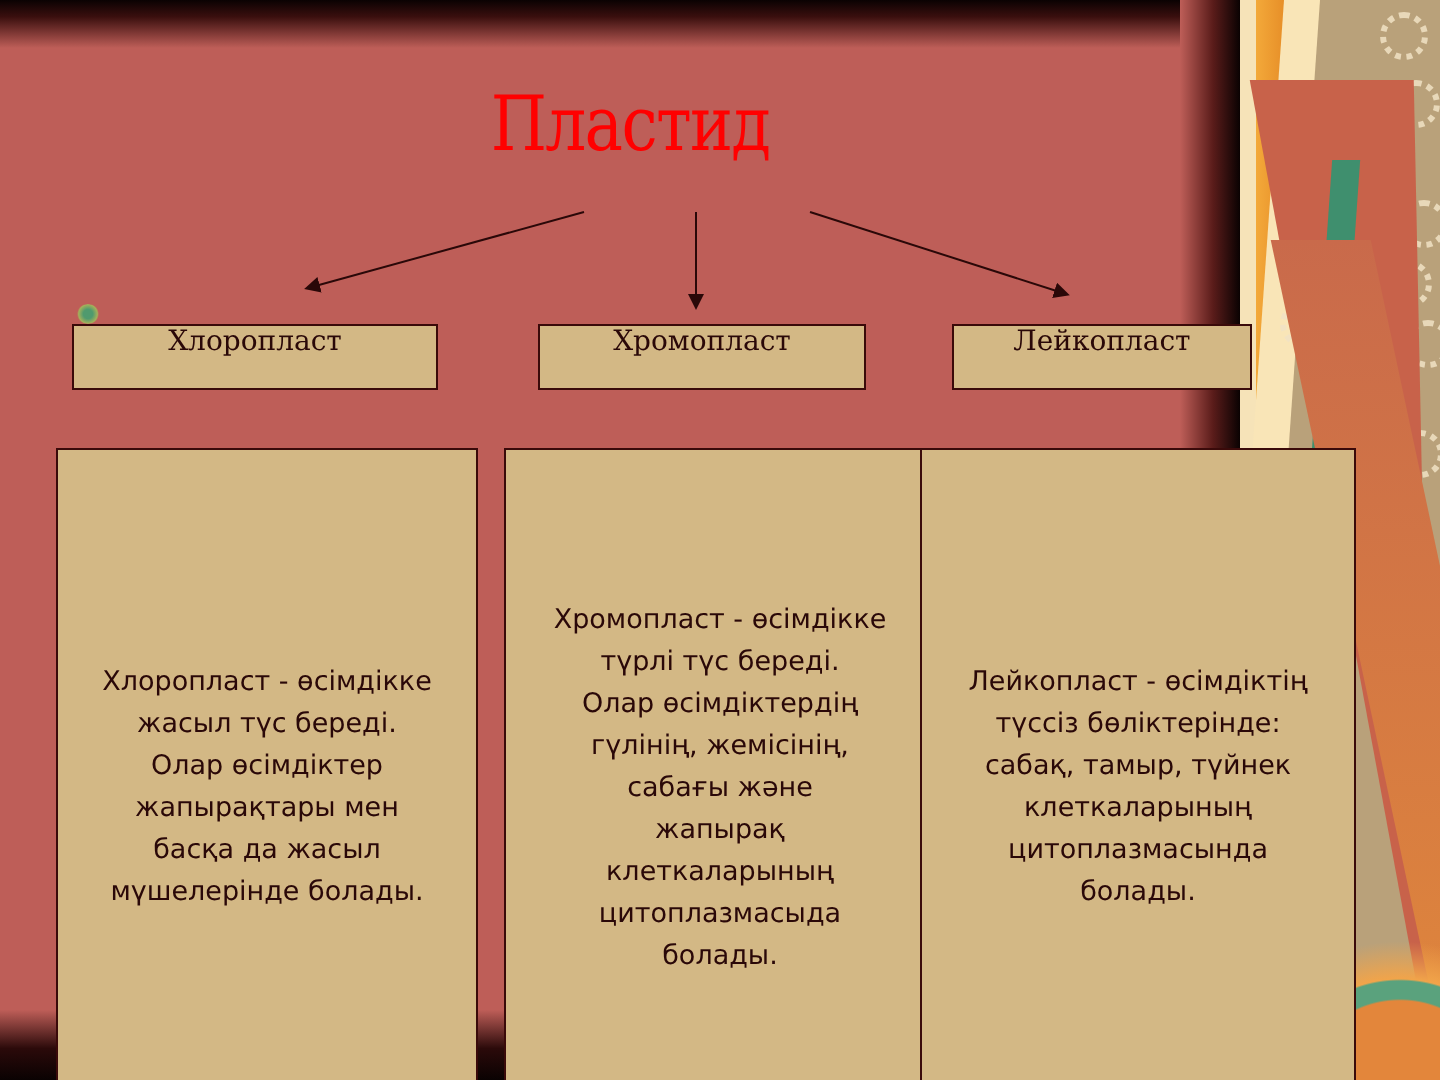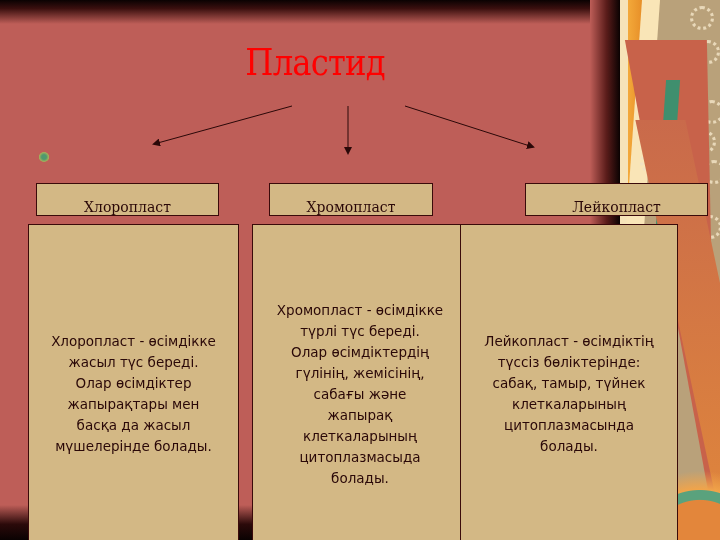--- a/index.html
+++ b/index.html
@@ -15,21 +15,21 @@
   .deco .stripe1 { position:absolute; left:0; top:0; width:8px; height:540px; background:#f6e3b8; }
   .deco .stripe2 { position:absolute; left:8px; top:0; width:14px; height:540px; background:linear-gradient(to right,#f3a93a,#e78f28); }
   .deco .stripe3 { position:absolute; left:22px; top:0; width:18px; height:540px; background:#f9e5b7; transform:skewX(-4deg); transform-origin:top; }
   .deco .tri-red { position:absolute; left:40px; top:40px; width:0; height:0; border-left:22px solid transparent; border-right:60px solid transparent; border-top:500px solid #c8624a; transform:skewX(8deg); }
   .deco .tri-green { position:absolute; left:30px; top:80px; width:14px; height:460px; background:#3f8f6e; transform:skewX(-4deg); }
   .deco .tri-orange { position:absolute; left:60px; top:120px; width:50px; height:420px; background:linear-gradient(to bottom,#c96a4b,#e0873b); transform:skewX(12deg); }
   .deco .swirl { position:absolute; left:0; top:470px; width:100px; height:70px; background:radial-gradient(ellipse at 80% 100%,#e3863b 0%,#e3863b 40%,#5aa27d 41%,#5aa27d 50%,#f1a44a 51%,transparent 70%); }
   .deco .flower { position:absolute; width:18px; height:18px; border-radius:50%; border:3px dotted #f1e2c4; opacity:.85; }
   .title { position:absolute; left:0; width:630px; top:40px; text-align:center; color:#ff0000; font-family:"DejaVu Serif", serif; font-size:38px; letter-spacing:-1px; transform:scaleX(.85); transform-origin:center; }
   svg.arrows { position:absolute; left:0; top:0; }
-  .label-box { position:absolute; top:162px; height:33px; background:#d3b885; border:1.5px solid #3a0a0a; box-sizing:border-box; display:flex; align-items:flex-end; justify-content:center; font-family:"DejaVu Serif", serif; font-size:14px; color:#2a0808;margin-top:21px; }
+  .label-box { position:absolute; top:162px; height:33px; background:#d3b885; border:1.5px solid #3a0a0a; box-sizing:border-box; display:flex; align-items:flex-start; justify-content:center; font-family:"DejaVu Serif", serif; font-size:14px; color:#2a0808; }
   .desc-box { position:absolute; top:224px; height:340px; background:#d3b885; border:1.5px solid #3a0a0a; box-sizing:border-box; display:flex; align-items:center; justify-content:center; text-align:center; font-size:13.5px; line-height:21px; color:#2a0808; padding:0 14px; white-space:pre-line; }
   .bullet { position:absolute; left:38px; top:152px; width:12px; height:10px; border-radius:50%; background:radial-gradient(circle,#4f9a6e 30%,#a3b05a 60%,transparent 70%); }
 </style>
 </head>
 <body>
 
 <div class="slide">
   <div class="panel"></div>
   <div class="shade-top"></div>
   <div class="shade-bottom"></div>
@@ -67,21 +67,21 @@
   </svg>
 
   <div class="bullet"></div>
 
   <div class="label-box" style="left:36px;width:183px">
     <span>Хлоропласт</span>
   </div>
   <div class="label-box" style="left:269px;width:164px">
     <span>Хромопласт</span>
   </div>
-  <div class="label-box" style="left:525px;width:183px">
+  <div class="label-box" style="left:476px;width:150px">
     <span>Лейкопласт</span>
   </div>
 
   <div class="desc-box" style="left:28px;width:211px">
     <span>Хлоропласт - өсімдікке
 жасыл түс береді.
 Олар өсімдіктер
 жапырақтары мен
 басқа да жасыл
 мүшелерінде болады.</span>

